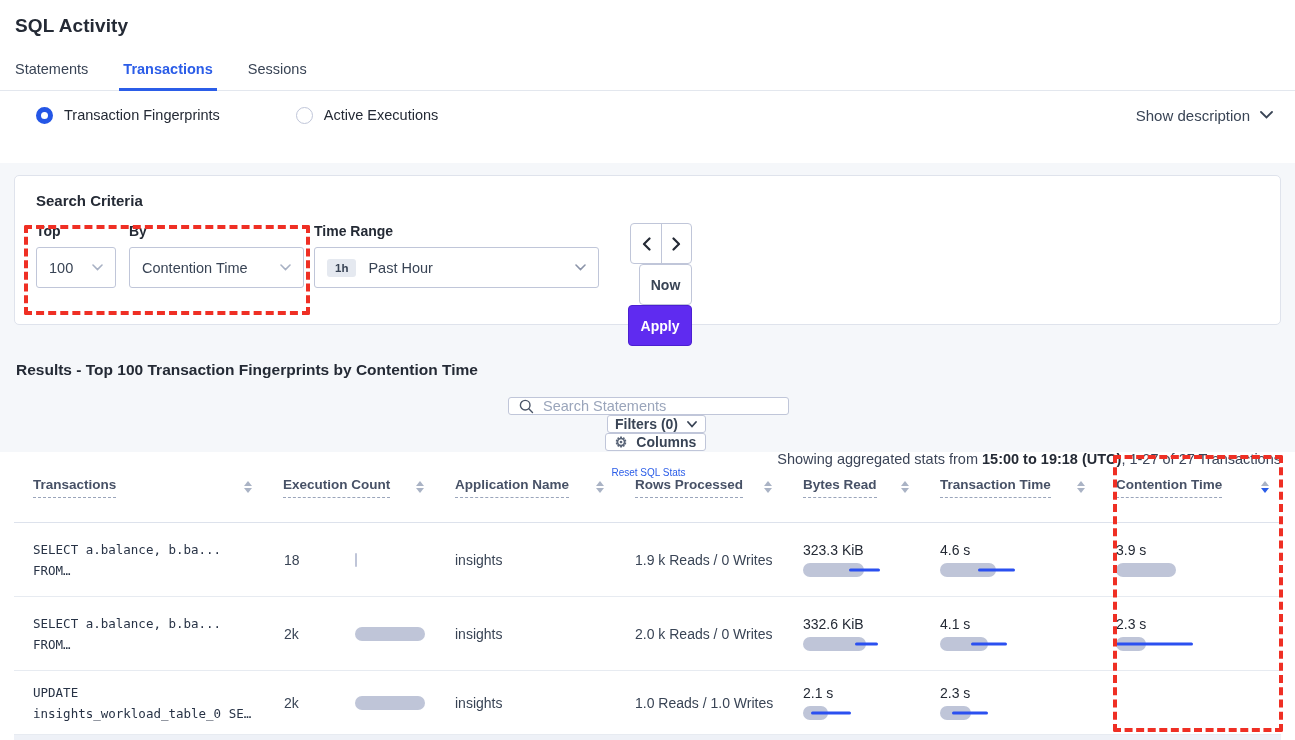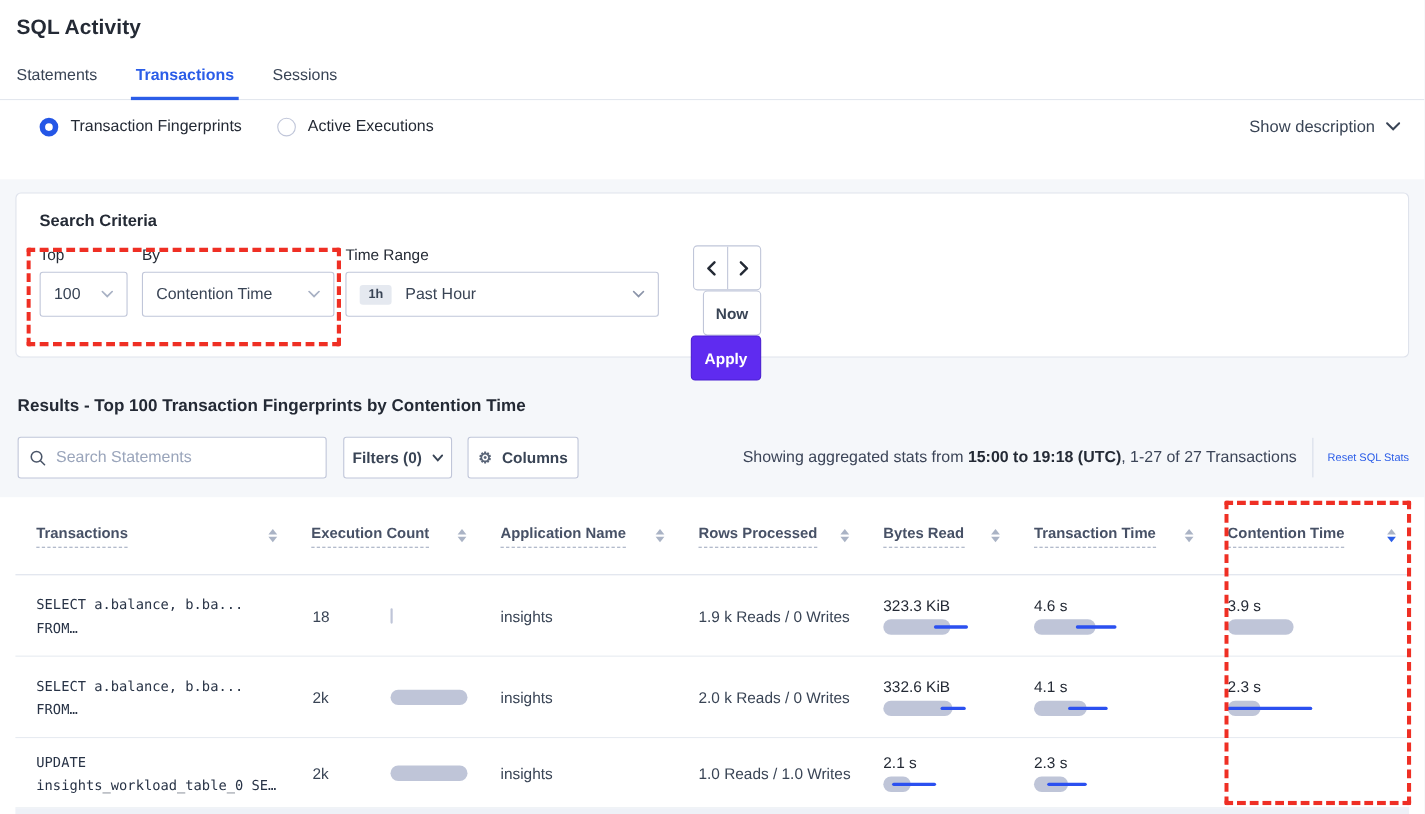--- a/index.html
+++ b/index.html
@@ -10,55 +10,55 @@
     color:#242a35;
     position:relative;
   }
   
   .topbar { background:#fff; height:163px; }
   .page-title { font-size:19px; font-weight:700; color:#242a35; padding:15px 0 0 15px; letter-spacing:.1px; }
   .tabs { display:flex; gap:35px; padding:0 0 0 15px; margin-top:24px; border-bottom:1px solid #e3e7ee; }
   .tab { font-size:14.5px; color:#394455; padding-bottom:13px; cursor:pointer; position:relative; }
   .tab.active { color:#2b5de8; font-weight:700; }
   .tab.active::after { content:""; position:absolute; left:-4px; right:-4px; bottom:-1px; height:3px; background:#2b5de8; }
-  .toggle-row { display:flex; align-items:center; height:48px; padding:0 22px 0 36px; }
+  .toggle-row { display:flex; align-items:center; height:48px; padding:0 22px 0 36px;gap:44px; }
   .radio-opt { display:flex; align-items:center; margin-right:32px; cursor:pointer; }
   .radio { width:17px; height:17px; border-radius:50%; background:#fff; border:1.5px solid #c0c6d9; margin-right:11px; }
   .radio.on { border:5px solid #2456e6; }
   .radio-label { font-size:14.5px; color:#242a35; }
   .show-desc { margin-left:auto; display:flex; align-items:center; gap:10px; font-size:15px; color:#394455; cursor:pointer; }
   
   .criteria-card {
     background:#fff; border:1px solid #dfe3ec; border-radius:5px;
     margin:12px 14px 0 14px; height:150px; padding:16px 0 4px 21px; position:relative;
   }
   .criteria-title { font-size:15px; font-weight:700; color:#242a35; }
   .criteria-row { display:flex; margin-top:14px; }
   .field { display:flex; flex-direction:column; }
-  .field-label { font-size:14px; font-weight:400; color:#242a35; margin-bottom:8px; }
+  .field-label { font-size:14px; font-weight:700; color:#242a35; margin-bottom:8px; }
   .select {
     height:41px; border:1px solid #c0c6d9; border-radius:3px; background:#fff;
     display:flex; align-items:center; padding:0 12px; font-size:14.5px; color:#394455; cursor:pointer;
   }
   .select .chev { margin-left:auto; }
   .f-top { width:80px; margin-right:13px; }
   .f-by  { width:175px; margin-right:10px; }
   .f-time{ width:285px; }
   .time-badge { background:#e5e9f0; color:#394455; font-size:11.5px; font-weight:700; border-radius:3px; padding:3px 8px; margin-right:12px; }
   .crit-buttons { display:flex; align-items:flex-end; padding-bottom:0;flex-direction:column; }
   .arrow-group { display:flex; border:1px solid #c0c6d9; border-radius:4px; height:41px; margin-left:15px; overflow:hidden; background:#fff; }
   .arrow-btn { width:30px; display:flex; align-items:center; justify-content:center; cursor:pointer; }
   .arrow-btn + .arrow-btn { border-left:1px solid #c0c6d9; }
   .now-btn { margin-left:27px; height:41px; width:53px; border:1px solid #c0c6d9; border-radius:4px; background:#fff;
     font-size:14px; font-weight:700; color:#394455; display:flex; align-items:center; justify-content:center; cursor:pointer; }
   .apply-btn { margin-left:29px; height:41px; width:64px; background:#5f2bf0; border:1px solid #4b1fd1; border-radius:4px;
     color:#fff; font-size:14px; font-weight:700; display:flex; align-items:center; justify-content:center; cursor:pointer; }
   
   .results-heading { margin:36px 0 0 16px; font-size:15.5px; font-weight:700; color:#242a35; }
-  .toolbar { display:flex; align-items:center; margin:18px 14px 0 16px; height:38px; }
+  .toolbar { display:flex; align-items:center; margin:18px 14px 0 16px; height:38px;flex-direction:column; }
   .search-box { width:281px; height:38px; border:1px solid #c0c6d9; border-radius:3px; background:#fff;
     display:flex; align-items:center; padding:0 10px; }
   .search-box input { border:none; outline:none; font-size:14.5px; color:#394455; width:100%;
     font-family:"Liberation Sans",sans-serif; background:transparent; }
   .search-box input::placeholder { color:#9aa5bb; }
   .tool-btn { height:38px; border:1px solid #c0c6d9; border-radius:3px; background:#fff; margin-left:15px;
     display:flex; align-items:center; justify-content:center; gap:9px; font-size:14px; font-weight:700; color:#394455; cursor:pointer; }
   .filters-btn { width:99px; }
   .columns-btn { width:101px; margin-left:14px; }
   .gear { font-size:14px; color:#5a6578; }

